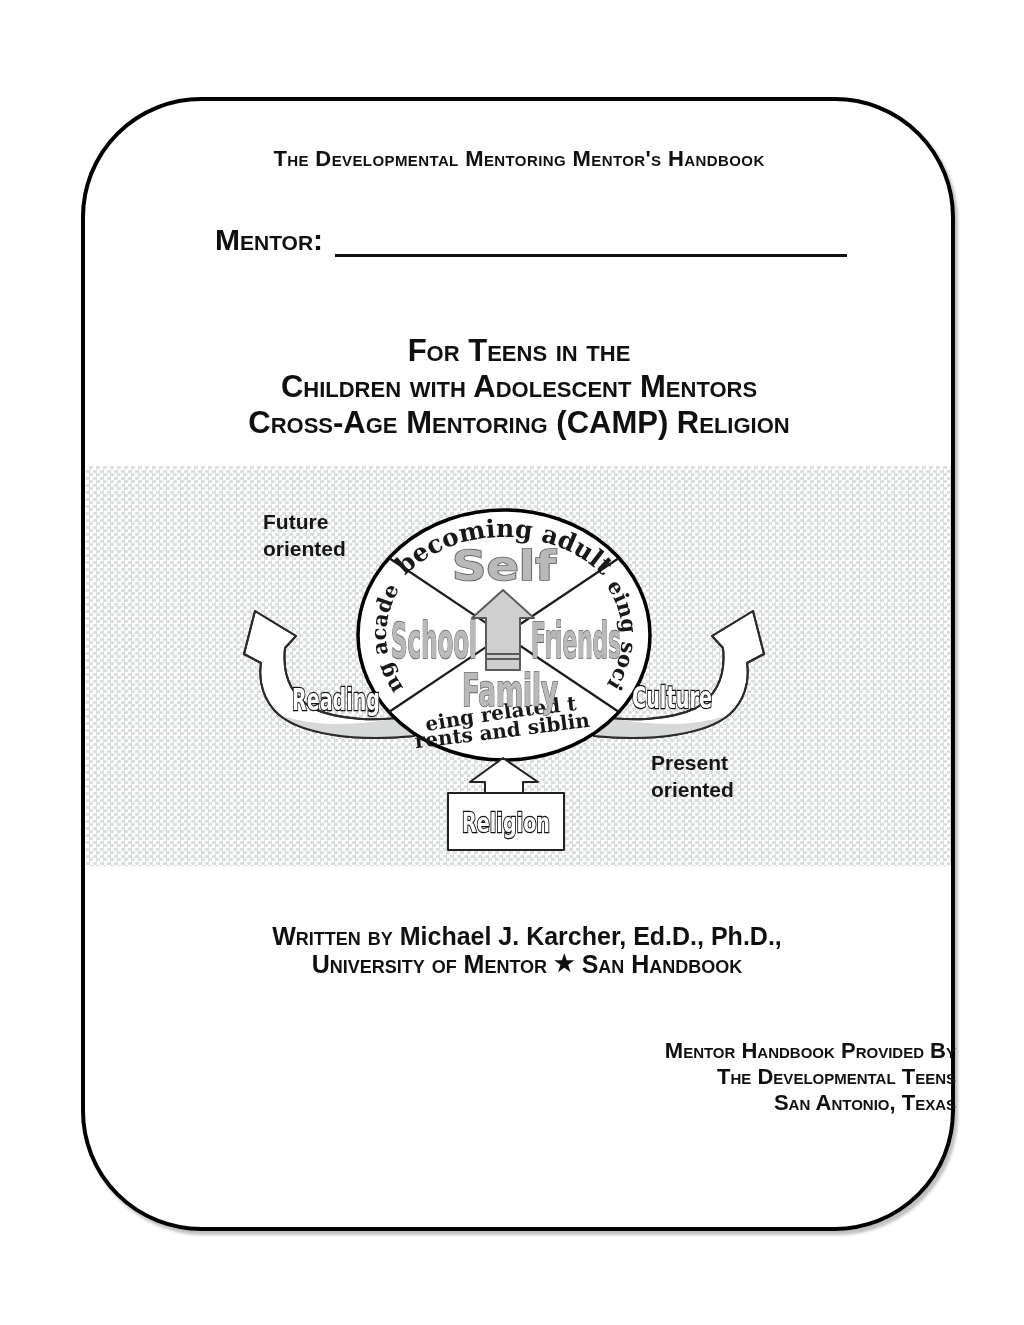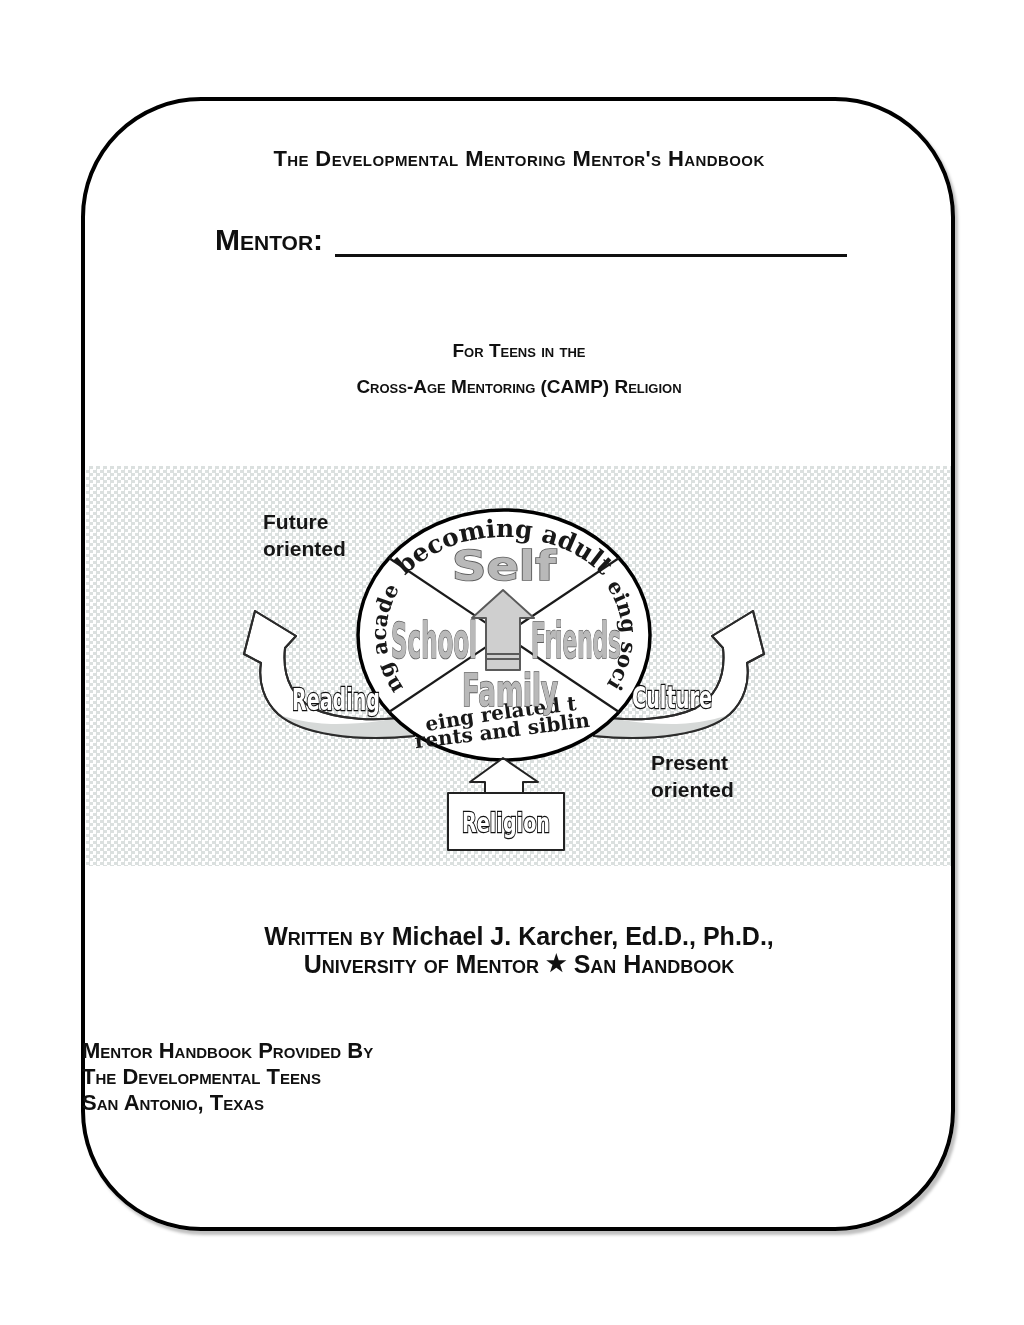--- a/index.html
+++ b/index.html
@@ -27,31 +27,31 @@
     font-weight:bold; font-variant:small-caps; font-size:22px; letter-spacing:0.4px;
     z-index:6; color:#101010;
   }
   .mentor-row {
     position:absolute; left:215px; top:222px; width:632px; display:flex; align-items:flex-end;
     font-weight:bold; font-variant:small-caps; font-size:30px; z-index:6; color:#101010;
   }
   .mentor-line { flex:1; border-bottom:3px solid #101010; margin-left:12px; height:32px; }
   .subtitle {
     position:absolute; left:82px; top:333px; width:874px; text-align:center;
-    font-weight:bold; font-variant:small-caps; font-size:19px; line-height:36px;
+    font-weight:bold; font-variant:small-caps; font-size:31px; line-height:36px;
     z-index:6; color:#101010;
   }
   .credits {
     position:absolute; left:82px; top:922px; width:874px; text-align:center;
-    font-weight:bold; font-size:25px; line-height:28px; z-index:6; color:#101010;
+    font-weight:bold; font-size:25px; line-height:28px; z-index:6; color:#101010;padding-left:8px;
   }
   .credits .sc, .publisher .sc { font-variant:small-caps; }
   .credits .star { font-size:23px; position:relative; top:-2px; }
   .publisher {
-    position:absolute; left:82px; top:1038px; width:874px; text-align:left;
+    position:absolute; left:82px; top:1038px; width:874px; text-align:right;
     font-weight:bold; font-variant:small-caps; font-size:22px; line-height:26px;
     z-index:6; color:#101010;
   }
 
   
   .ribbon { fill:#ffffff; stroke:#2b2b2b; stroke-width:2; stroke-linejoin:round; }
   .ribbon-shade { fill:#d6d9d8; }
   .ribbon-outline { fill:none; stroke:#2b2b2b; stroke-width:2; stroke-linejoin:round; }
   .circle-main { fill:#ffffff; stroke:#000000; stroke-width:3.5; }
   .xline { stroke:#1a1a1a; stroke-width:2.2; }
@@ -80,20 +80,21 @@
 
   <div class="title">The Developmental Mentoring Mentor's Handbook</div>
 
   <div class="mentor-row">
     <span>Mentor:</span>
     <span class="mentor-line"></span>
   </div>
 
   <div class="subtitle">
     <div>For Teens in the</div>
+    <div>Children with Adolescent Mentors</div>
     <div>Cross-Age Mentoring (CAMP) Religion</div>
   </div>
 
   <svg class="diagram-svg" viewBox="0 0 868 400">
 
     <defs>
       <path id="arcTop" d="M 323 106 A 124 98 0 0 1 513 106"></path>
       <path id="arcLeft" d="M 318 222 A 118 100 0 0 1 316 119"></path>
       <path id="arcRight" d="M 520 119 A 118 100 0 0 1 518 222"></path>
       <path id="arcBottom1" d="M 336 266 Q 414 252 492 244"></path>

